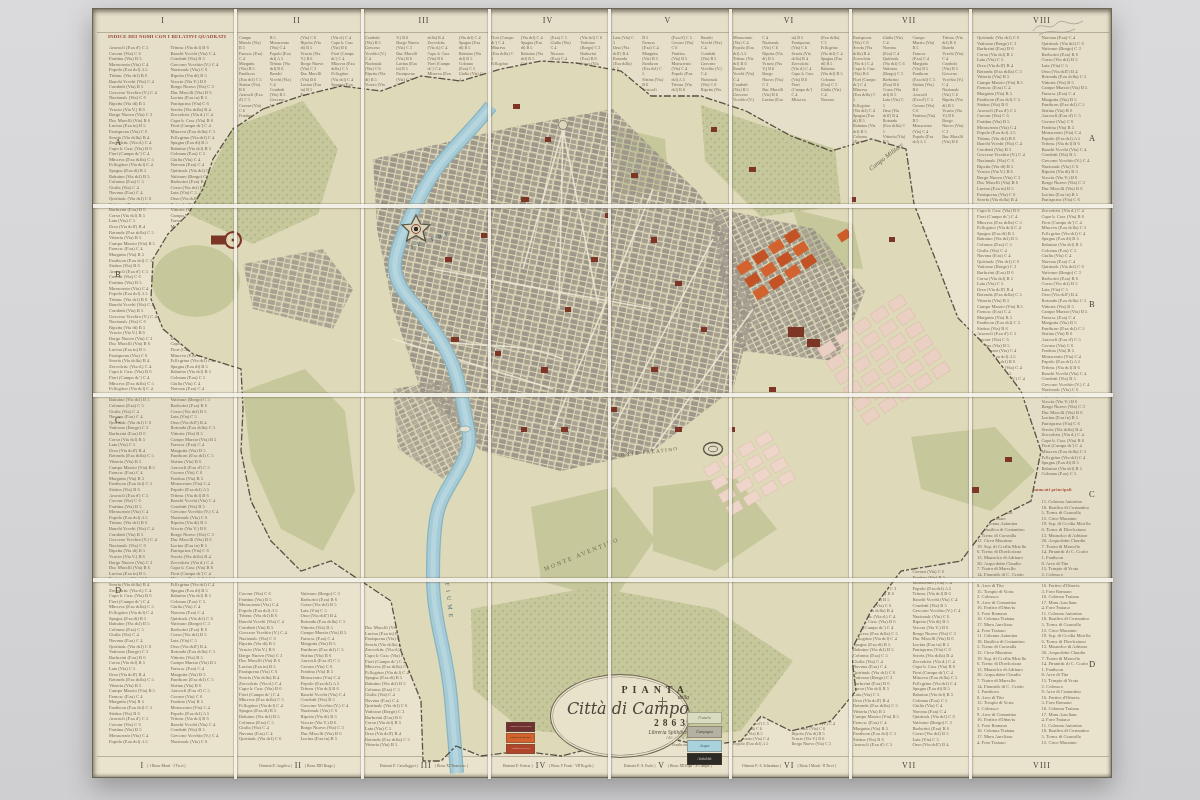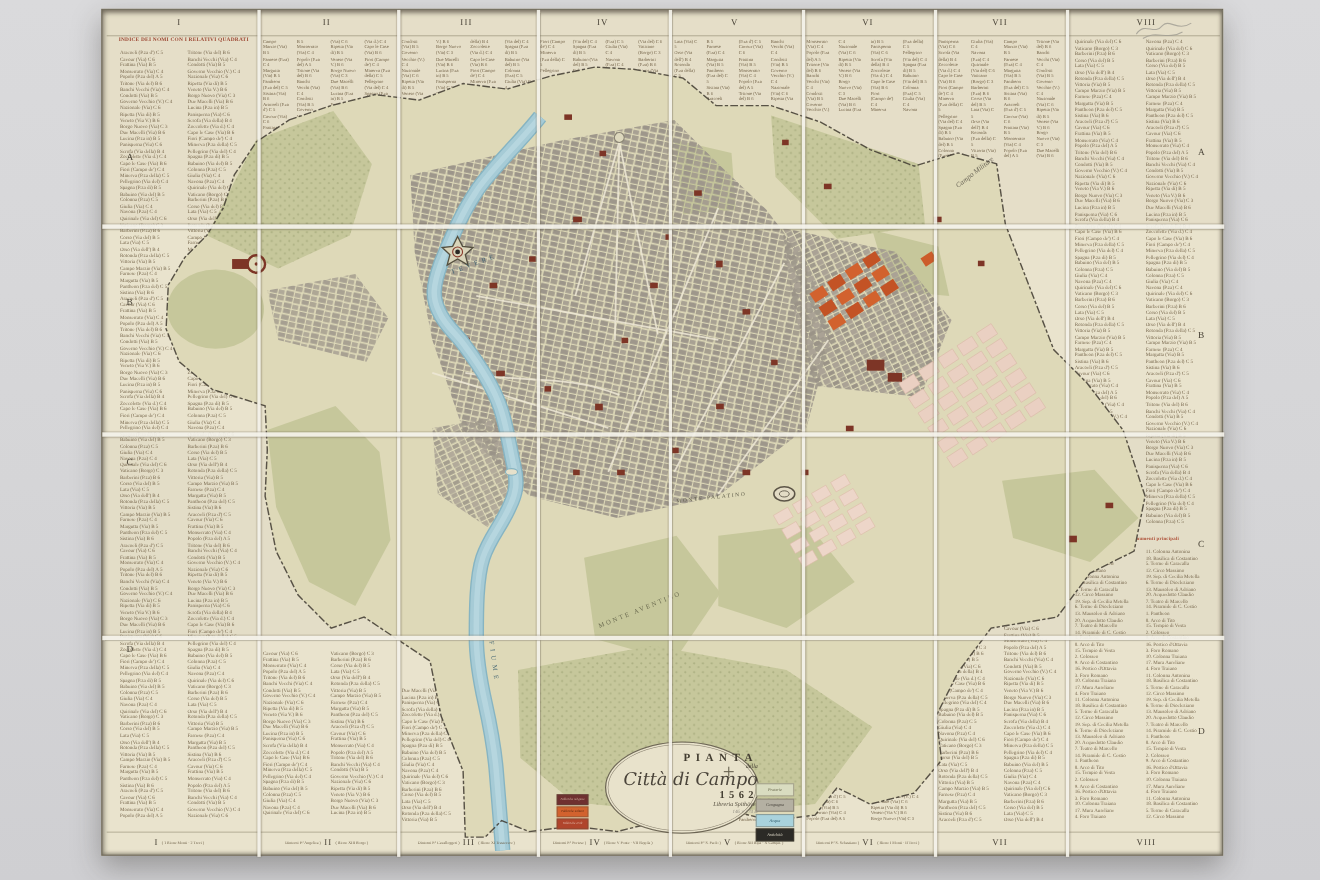--- a/index.html
+++ b/index.html
@@ -301,21 +301,21 @@
       <text class="rlabel" x="452" y="562" transform="rotate(-22 452 562)" font-size="6" letter-spacing="2" fill="#6b6b50">MONTE AVENTINO</text>
       <text class="rlabel" x="522" y="448" transform="rotate(-6 522 448)" font-size="5" letter-spacing="1.5" fill="#5c5a48">MONTE PALATINO</text>
       <text class="rlabel" x="778" y="162" transform="rotate(-38 778 162)" font-size="6.5" font-style="italic" fill="#6a6557">Campo Militare</text>
     </svg>
 
     <div class="cartouche">
       <div class="cross"></div>
       <div class="c-pianta">PIANTA</div>
       <div class="c-della">della</div>
       <div class="c-citta">Città di Campo</div>
-      <div class="c-year">1562</div>
+      <div class="c-year">2863</div>
       <div class="c-pub">Libreria Spithöver</div>
       <div class="c-pencil">146 × 174 D</div>
     </div>
 
     <div class="sw swR swg" style="top:703px;">Praterie</div>
     <div class="sw swR swc" style="top:717px;">Campagna</div>
     <div class="sw swR swa" style="top:731px;">Acqua</div>
     <div class="sw swR swn" style="top:744px;">Antichità</div>
 
     <div class="sw swL swl1" style="top:713px;">Fabbriche religiose</div>

